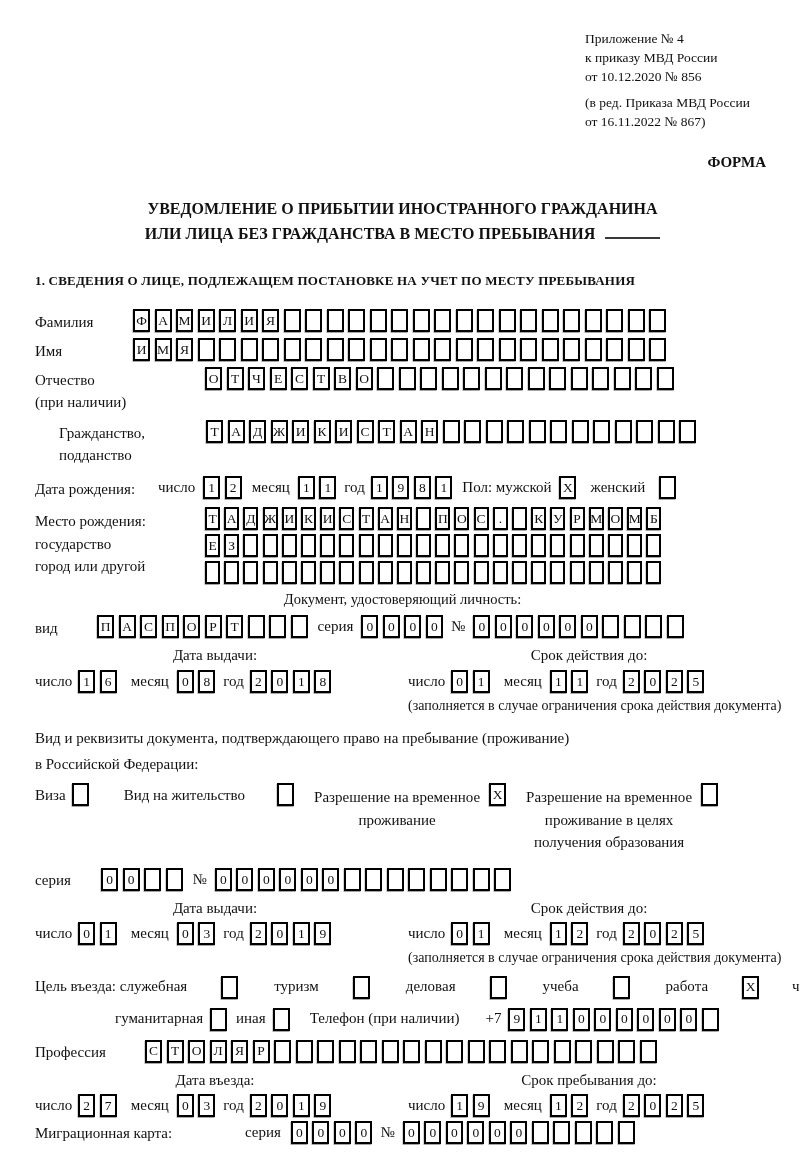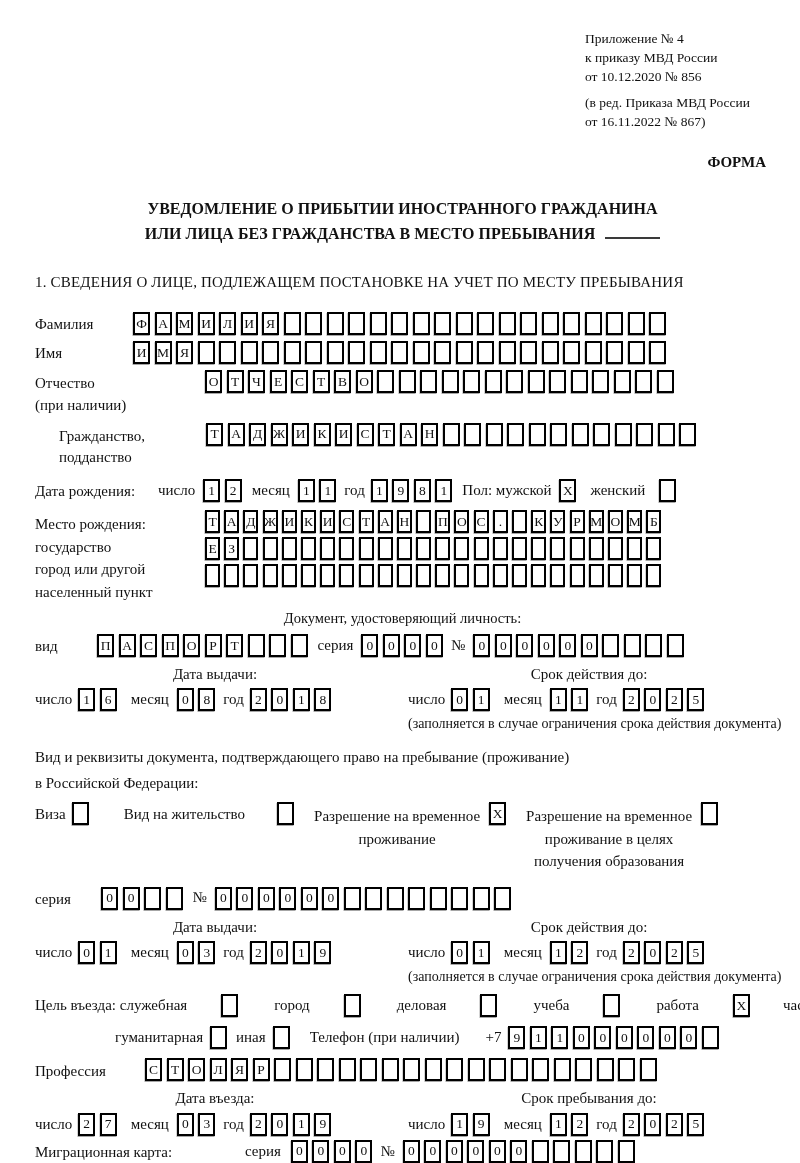--- a/index.html
+++ b/index.html
@@ -12,21 +12,21 @@
   .page { padding: 30px 30px 30px 35px; width: 800px; }
 
   
   .hdr-block { margin-left: auto; width: 185px; font-size: 13.5px; line-height: 1.4; }
   .hdr-block .grp2 { margin-top: 7px; }
   .form-label { text-align: right; font-weight: bold; margin: 22px 4px 0 0; font-size: 15px; }
 
   .title { text-align: center; font-weight: bold; font-size: 16px; margin-top: 24px; line-height: 1.55; }
   .blank-line { display: inline-block; width: 55px; border-bottom: 2px solid #3a3a3a; height: 14px; margin-left: 10px; }
 
-  .sec-heading { font-weight: normal; font-size: 15px; margin: 26px 0 20px 0; letter-spacing: 0.2px; }
+  .sec-heading { font-weight: bold; font-size: 13px; margin: 26px 0 20px 0; letter-spacing: 0.2px; }
 
   
   .row { display: flex; align-items: center; margin-bottom: 6px; }
   .row-top { align-items: flex-start; }
   .lbl { flex-shrink: 0; padding-top: 3px; }
   .cells { display: flex; column-gap: 4.5px; flex-shrink: 0; }
   .cell {
     width: 17px; height: 23px; border: 2px solid #000; background: #fff;
     display: inline-flex; align-items: center; justify-content: center;
     font-size: 13.5px; flex-shrink: 0; box-shadow: -0.5px 1px 0 rgba(0,0,0,0.35);
@@ -252,21 +252,20 @@
     <span class="cells gap14">
         <span class="cell"></span>
       </span>
   </div>
 
   <div class="block" style="margin-top:8px;">
     <div class="lbl w170 ml-lines">
       <div>Место рождения:</div>
       <div>государство</div>
       <div>город или другой</div>
-      <div>населенный пункт</div>
     </div>
     <div class="stack">
       <span class="cells sm">
           <span class="cell">Т</span>
           <span class="cell">А</span>
           <span class="cell">Д</span>
           <span class="cell">Ж</span>
           <span class="cell">И</span>
           <span class="cell">К</span>
           <span class="cell">И</span>
@@ -541,21 +540,21 @@
       </div>
       <div class="dates-note">(заполняется в случае ограничения срока действия документа)</div>
     </div>
   </div>
 
   <div class="purpose-line" style="margin-top:8px;gap:27px;">
     <span class="p-lbl"><span>Цель въезда:</span>&nbsp;<span>служебная</span></span>
     <span class="cells">
         <span class="cell"></span>
       </span>
-    <span class="p-lbl">город</span>
+    <span class="p-lbl">туризм</span>
     <span class="cells">
         <span class="cell"></span>
       </span>
     <span class="p-lbl">деловая</span>
     <span class="cells">
         <span class="cell"></span>
       </span>
     <span class="p-lbl">учеба</span>
     <span class="cells">
         <span class="cell"></span>

